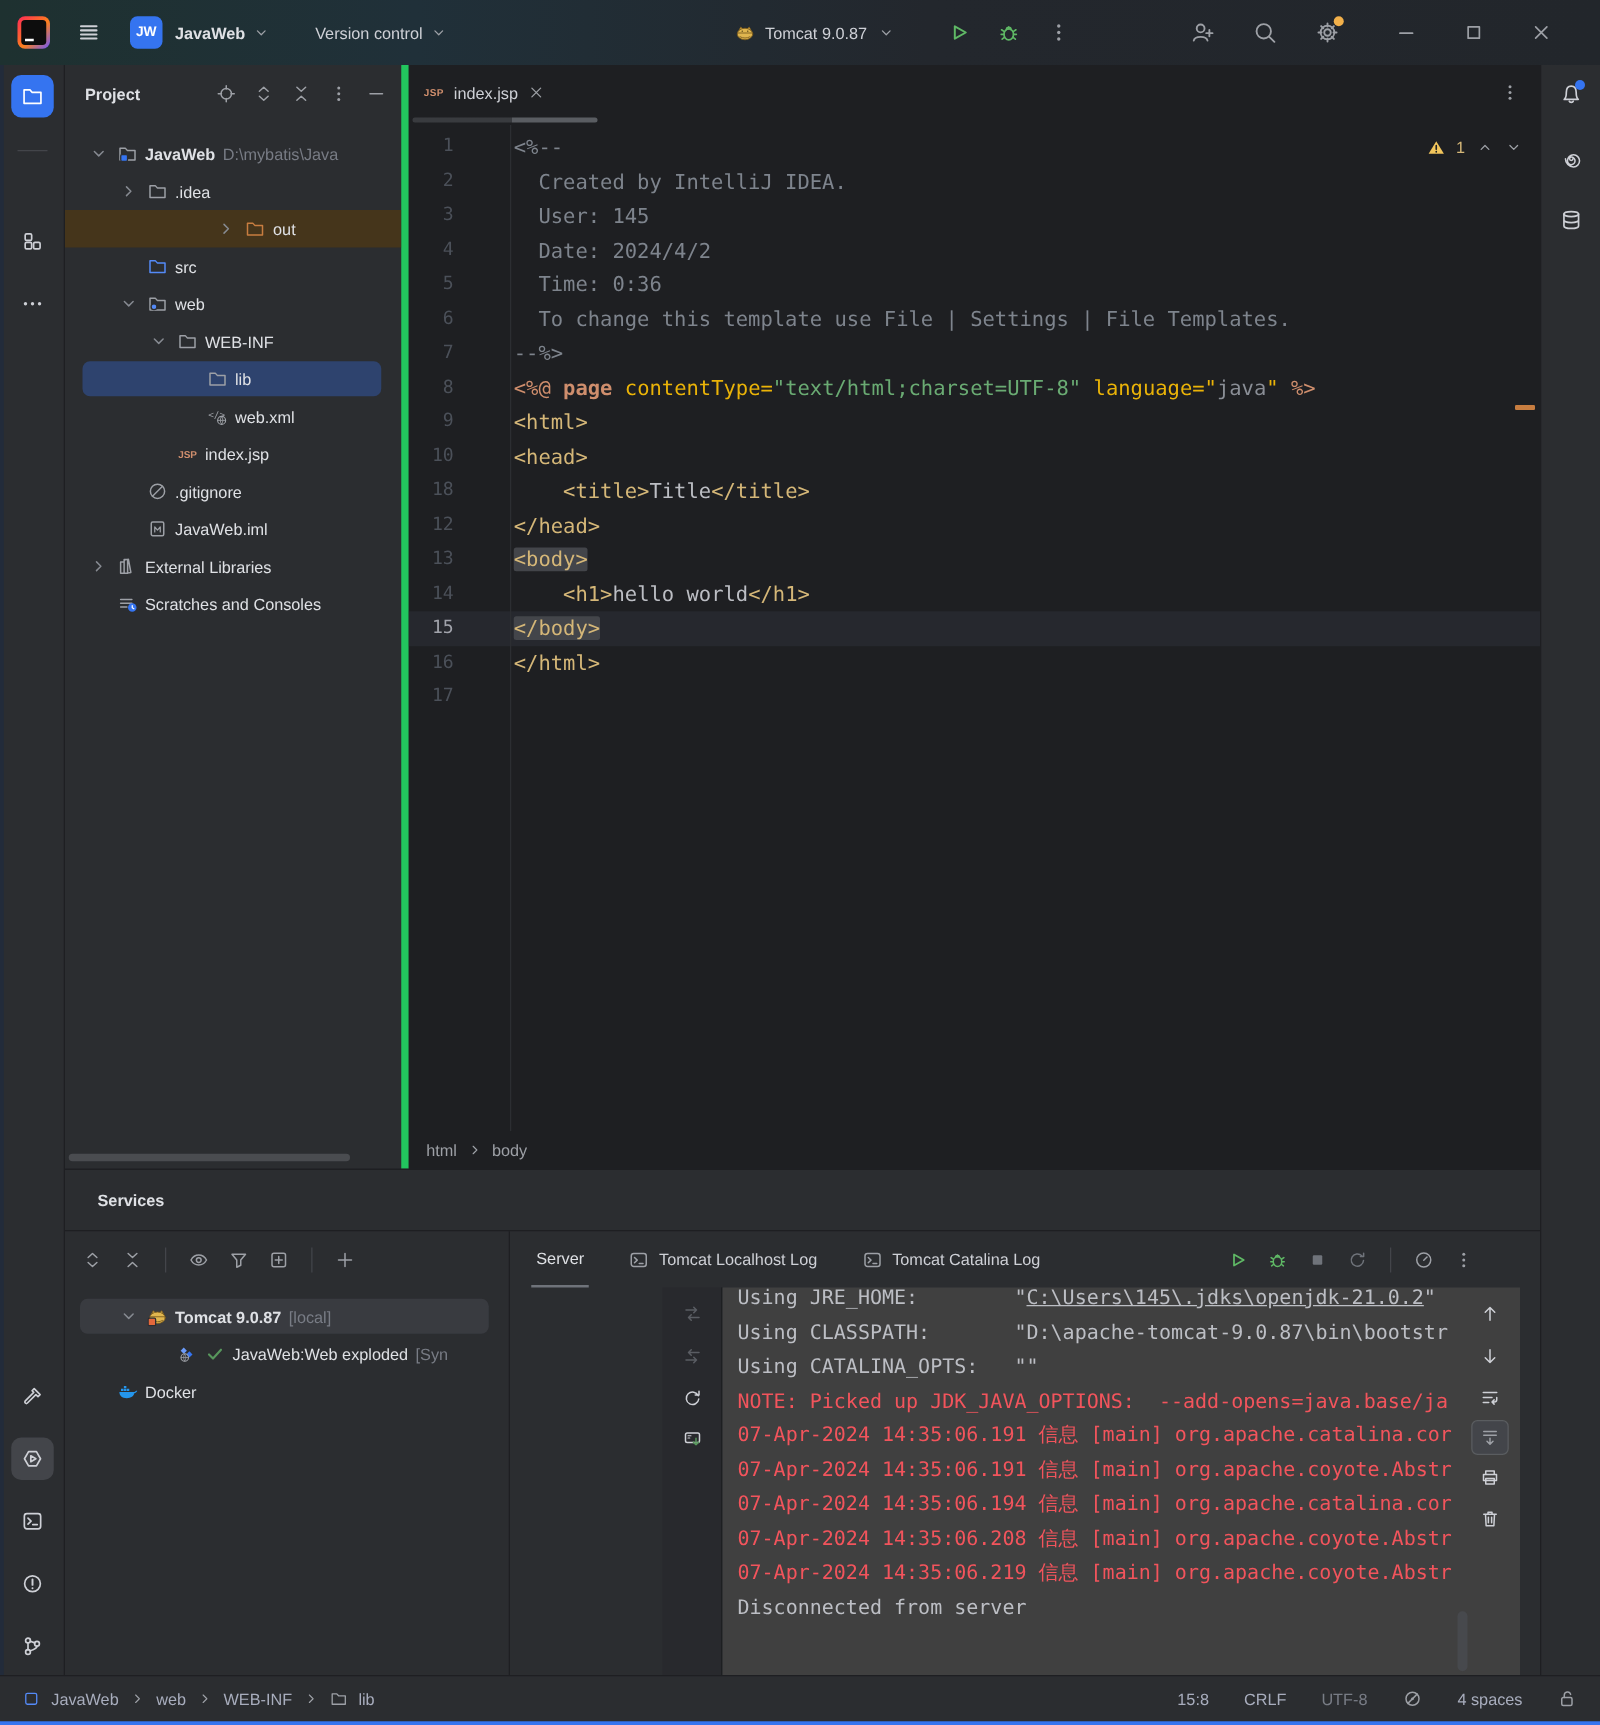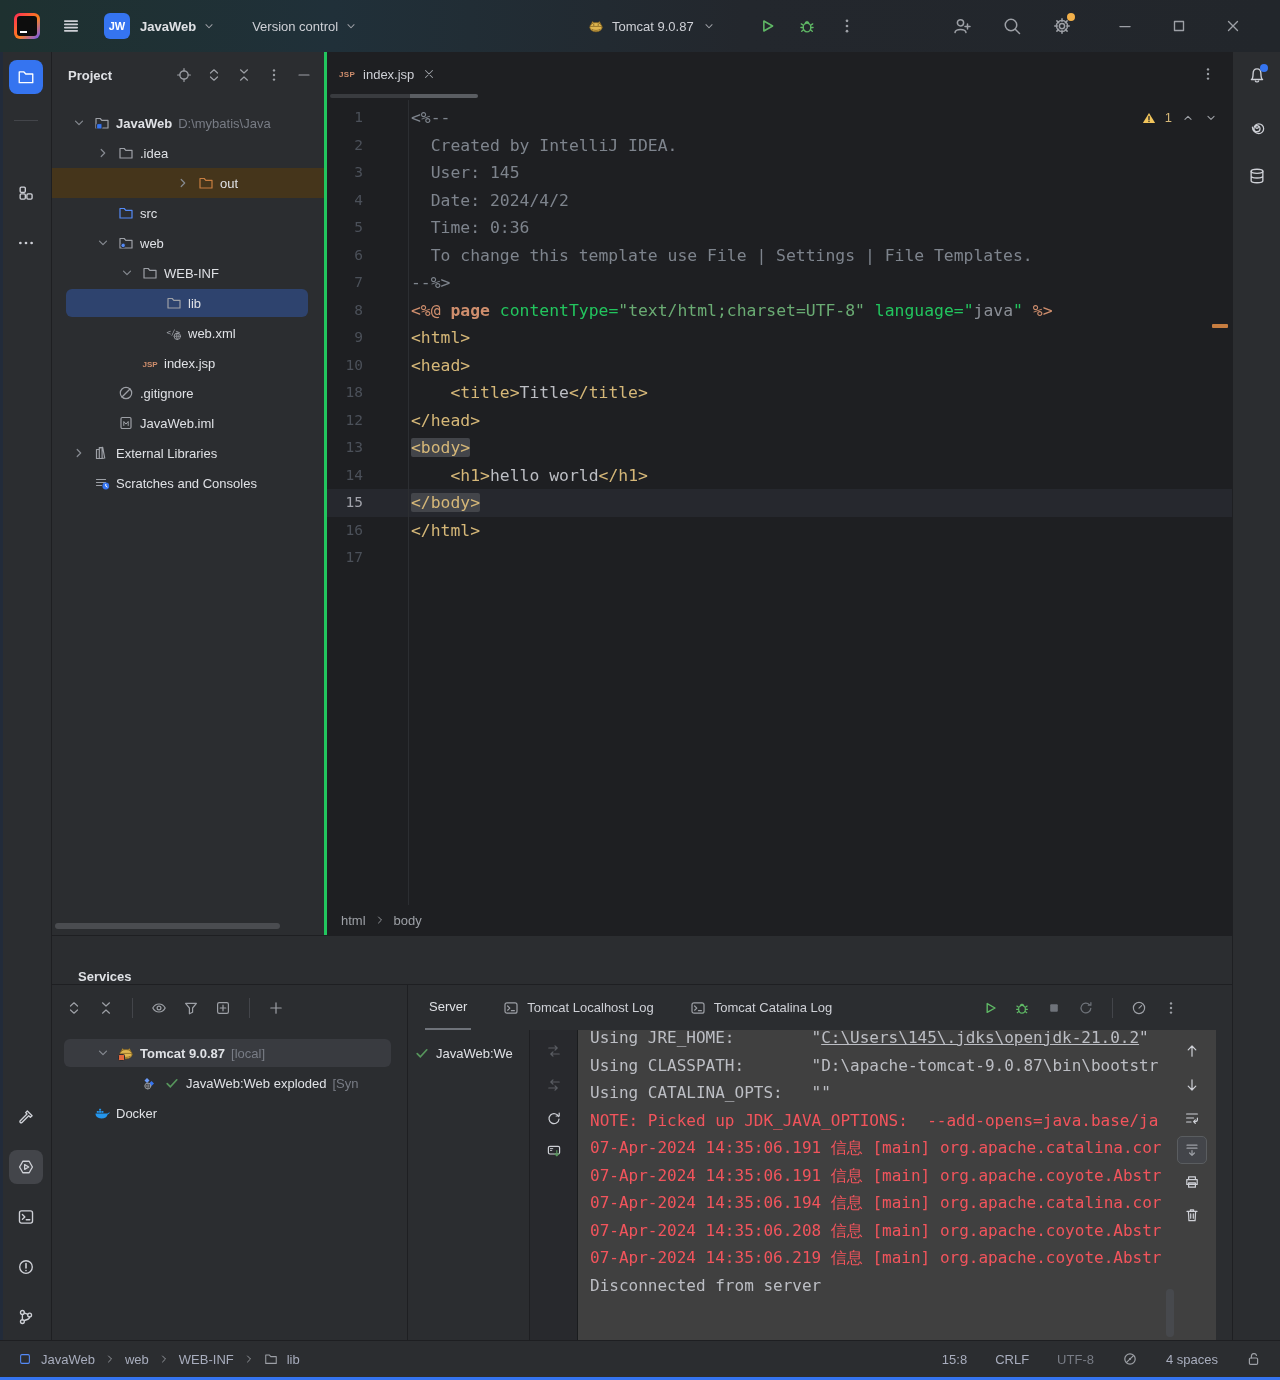--- a/index.html
+++ b/index.html
@@ -33,21 +33,21 @@
   .ls-item{position:absolute;color:#CED0D6}
   .ls-folder{left:9px;top:8px;width:34px;height:34px;background:#3574F0;border-radius:8px;
     display:flex;align-items:center;justify-content:center;color:#fff}
   .ls-div{left:14px;top:68px;width:24px;height:1px;background:#43454A}
   .ls-box{left:9px;width:34px;height:34px;background:#43454A;border-radius:8px;display:flex;align-items:center;justify-content:center}
   #right-stripe{position:absolute;left:1232px;top:52px;width:48px;height:1288px;background:#2B2D30;border-left:1px solid #1E1F22}
   .rs-item{position:absolute;left:15px;color:#CED0D6}
   .bell-wrap{position:relative}
   .bell-wrap::after{content:"";position:absolute;right:-2px;top:-2px;width:8px;height:8px;border-radius:50%;background:#3574F0}
   
-  #project-panel{position:absolute;left:52px;top:52px;width:275px;height:883px;background:#2B2D30;border-right:3px solid #22c55e;overflow:hidden}
+  #project-panel{position:absolute;left:52px;top:52px;width:275px;height:883px;background:#2B2D30;border-right:6px solid #22c55e;overflow:hidden}
   .pp-header{height:46px;display:flex;align-items:center;padding:0 12px 0 16px}
   .pp-title{font-weight:700;color:#DFE1E5}
   .pp-icons{margin-left:auto;display:flex;gap:14px;color:#9DA0A6}
   .trow{position:relative;height:30px;display:flex;align-items:center;gap:6px;white-space:nowrap}
   .trow .chev{width:18px;color:#868A91}
   .trow>*{position:relative;z-index:1}
   .trow.selected::before{content:"";position:absolute;left:14px;right:16px;top:1px;bottom:1px;background:#2E436E;border-radius:6px;z-index:0}
   .trow.selected-gray::before{content:"";position:absolute;left:12px;right:16px;top:1px;bottom:1px;background:#393B40;border-radius:6px;z-index:0}
   .trow.excluded{background:#45351B}
   .tlabel{color:#DFE1E5}.tlabel.b{font-weight:700}
@@ -65,30 +65,30 @@
   .jsp-badge{font-size:8px;font-weight:700;color:#CF8E6D;letter-spacing:.3px}
   #codewrap{position:absolute;left:0;top:48px;width:905px;height:805px;overflow:hidden}
   #code{padding-top:4px;font-family:"DejaVu Sans Mono","Liberation Mono",monospace;font-size:16.4px}
   .crow{display:flex;height:27.5px;line-height:27.5px}
   .crow.caret{background:#26282E}
   .cnum{width:36px;text-align:right;color:#4B5059;font-size:14.5px;flex:none}
   .crow.caret .cnum{color:#A1A3AB}
   .ccode{padding-left:48px;white-space:pre}
   .gutter-line{position:absolute;left:81px;top:0;width:1px;height:100%;background:#2C2E32}
   .cmt{color:#7E848D}.dir{color:#CF8E6D}.dirb{color:#CF8E6D;font-weight:700}
-  .att{color:#22c55e}.str{color:#6AAB73}.jdim{color:#8A8E96}
+  .att{color:#eab308}.str{color:#6AAB73}.jdim{color:#8A8E96}
   .tag{color:#D5B778}.txt{color:#BCBEC4}.hl{background:#43454A;border-radius:2px}
   .warn-widget{position:absolute;top:58px;right:14px;display:flex;align-items:center;gap:9px;z-index:3}
   .warn-count{color:#D5B778}
   .right-marker{position:absolute;top:272px;right:4px;width:16px;height:4px;border-radius:1px;background:#C77D40;z-index:3}
   .breadcrumbs{position:absolute;left:0;top:853px;width:100%;height:30px;display:flex;align-items:center;
     gap:8px;padding-left:14px;color:#9DA0A6}
   
   #services{position:absolute;left:52px;top:935px;width:1180px;height:405px;background:#2B2D30;border-top:1px solid #1E1F22}
-  .svc-header{height:49px;display:flex;align-items:flex-end;padding-left:26px;font-weight:700;border-bottom:1px solid #1E1F22}
+  .svc-header{height:49px;display:flex;align-items:center;padding-left:26px;font-weight:700;border-bottom:1px solid #1E1F22}
   .svc-toolbar{position:relative;height:45px;display:flex;align-items:center;padding-left:14px;gap:16px;color:#9DA0A6}
   .vsep{width:1px;height:20px;background:#43454A;margin:0 2px}
   .svc-tabs{position:absolute;left:373px;top:0;height:45px;display:flex;gap:28px;align-items:stretch}
   .stab{display:flex;align-items:center;gap:8px;color:#CED0D6;padding:0 4px}
   .stab.sel{border-bottom:2px solid #6F737A;color:#DFE1E5}
   .svc-run{position:absolute;left:930px;top:0;height:45px;display:flex;align-items:center;gap:16px}
   .svc-divider-v{position:absolute;left:355px;top:49px;bottom:0;width:1px;background:#1E1F22}
   .svc-content{position:absolute;left:0;top:94px;right:0;bottom:0}
   #stree{position:absolute;left:0;top:0;width:355px;height:100%;padding-top:8px;overflow:hidden}
   .svc-mid{position:absolute;left:356px;top:0;width:122px;height:100%;border-right:1px solid #1E1F22;overflow:hidden;padding-top:8px}
@@ -773,30 +773,20 @@
                 <rect x="5.1" y="6" width="2" height="1.8"></rect>
                 <rect x="7.4" y="6" width="2" height="1.8"></rect>
                 <rect x="5.1" y="3.8" width="2" height="1.8"></rect>
                 <path d="M1.5 8.6h11.2c.9 0 1.8-.5 2.1-1.1.5.1 1.2 0 1.2 0s-.9 1.7-2.4 1.9c-.6 2.4-2.7 4.1-6.2 4.1-3.8 0-5.9-2-5.9-4.9z"></path>
               </g>
             </svg>
           </span>
           <span class="tlabel" data-name="tree-item-label">Docker</span>
         </div>
       </div>
-    <div class="svc-mid" data-name="server-column">
-      <div class="mid-row" data-name="deployment-item">
-        <span class="ic" data-name="check-icon">
-            <svg viewBox="0 0 16 16" fill="none" stroke="currentColor" stroke-width="1.2" stroke-linecap="round" stroke-linejoin="round">
-              <path d="M3.2 8.6l3.2 3.2 6.4-7" stroke="#57965C" stroke-width="1.7"></path>
-            </svg>
-          </span>
-        <span data-name="deployment-label">JavaWeb:We</span>
-      </div>
-    </div>
     <div class="con-gutter" data-name="console-gutter">
       <span class="cg-ic ic cg-dim" style="top:13px" data-name="deploy-arrows-icon">
           <svg viewBox="0 0 16 16" fill="none" stroke="currentColor" stroke-width="1.2" stroke-linecap="round" stroke-linejoin="round">
             <path d="M2.8 5h8.4M9 2.8 11.2 5 9 7.2M13.2 11H4.8M7 8.8 4.8 11 7 13.2"></path>
           </svg>
         </span>
       <span class="cg-ic ic cg-dim" style="top:47px" data-name="sync-arrows-icon">
           <svg viewBox="0 0 16 16" fill="none" stroke="currentColor" stroke-width="1.2" stroke-linecap="round" stroke-linejoin="round">
             <path d="M13.2 5H4.8M7 2.8 4.8 5 7 7.2M2.8 11h8.4M9 8.8 11.2 11 9 13.2"></path>
           </svg>

